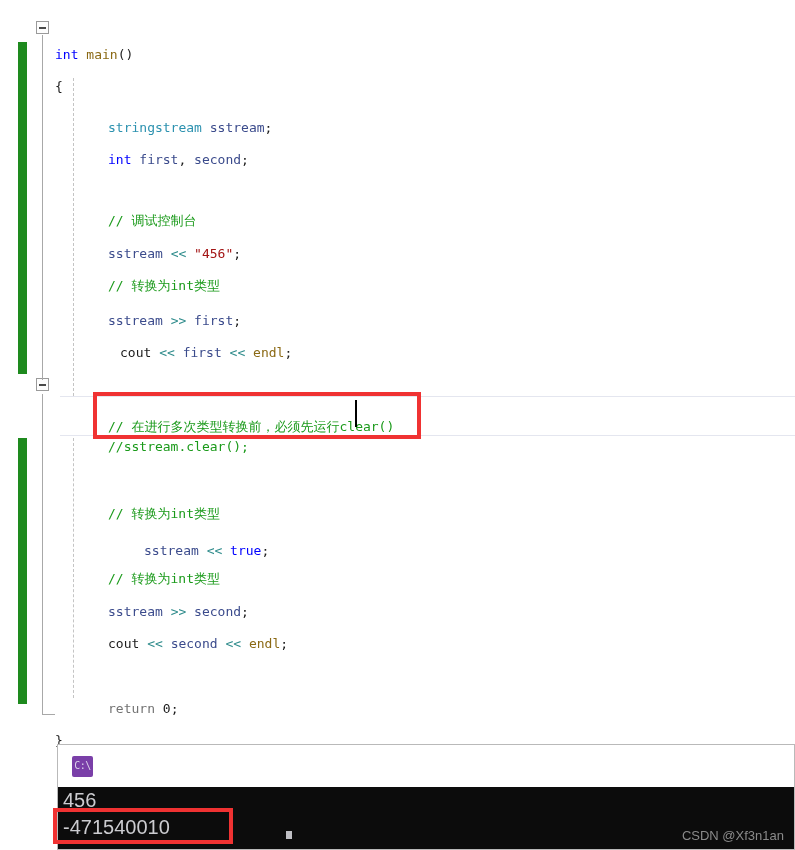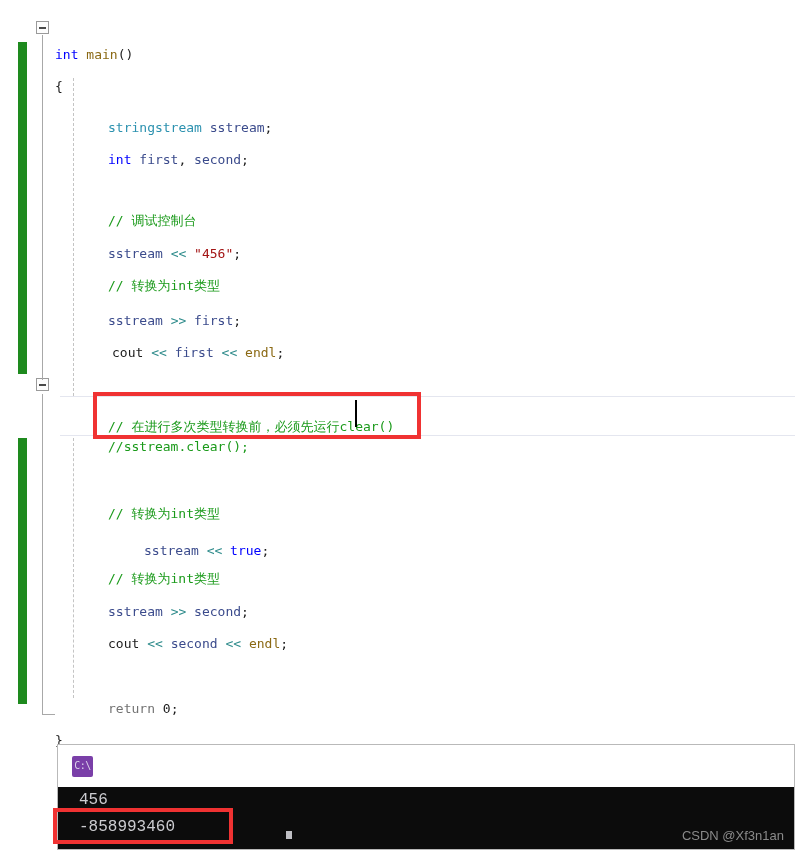--- a/index.html
+++ b/index.html
@@ -188,23 +188,23 @@
     position: absolute;
     left: 0;
     top: 42px;
     width: 100%;
     height: 64px;
     background: #0c0c0c;
     overflow: hidden;
   }
   .console-line {
     position: absolute;
-    left: 21px;
-    font-family: Liberation Mono, monospace;
-    font-size: 16px;
+    left: 5px;
+    font-family: Liberation Sans, sans-serif;
+    font-size: 20px;
     line-height: 28px;
     color: #ccccd0;
     white-space: pre;
   }
   #console-cursor {
     position: absolute;
     left: 228px;
     top: 86px;
     width: 6px;
     height: 8px;
@@ -250,21 +250,21 @@
     <span class="code-text" style="left:108px;"><span class="t-keyword">int</span><span class="t-plain"> </span><span class="t-var">first</span><span class="t-plain">, </span><span class="t-var">second</span><span class="t-plain">;</span></span></div>
   <div class="code-line" style="top:174px;">
     <span class="code-text" style="left:108px;"><span class="t-comment">// 调试控制台</span></span></div>
   <div class="code-line" style="top:207px;">
     <span class="code-text" style="left:108px;"><span class="t-var">sstream</span><span class="t-plain"> </span><span class="t-op">&lt;&lt;</span><span class="t-plain"> </span><span class="t-string">"456"</span><span class="t-plain">;</span></span></div>
   <div class="code-line" style="top:239px;">
     <span class="code-text" style="left:108px;"><span class="t-comment">// 转换为int类型</span></span></div>
   <div class="code-line" style="top:274px;">
     <span class="code-text" style="left:108px;"><span class="t-var">sstream</span><span class="t-plain"> </span><span class="t-op">&gt;&gt;</span><span class="t-plain"> </span><span class="t-var">first</span><span class="t-plain">;</span></span></div>
   <div class="code-line" style="top:306px;">
-    <span class="code-text" style="left:112px;"><span class="t-plain">cout</span><span class="t-plain"> </span><span class="t-op">&lt;&lt;</span><span class="t-plain"> </span><span class="t-var">first</span><span class="t-plain"> </span><span class="t-op">&lt;&lt;</span><span class="t-plain"> </span><span class="t-macro">endl</span><span class="t-plain">;</span></span></div>
+    <span class="code-text" style="left:120px;"><span class="t-plain">cout</span><span class="t-plain"> </span><span class="t-op">&lt;&lt;</span><span class="t-plain"> </span><span class="t-var">first</span><span class="t-plain"> </span><span class="t-op">&lt;&lt;</span><span class="t-plain"> </span><span class="t-macro">endl</span><span class="t-plain">;</span></span></div>
   <div class="code-line" style="top:380px;">
     <span class="code-text" style="left:108px;"><span class="t-comment">// 在进行多次类型转换前，必须先运行clear()</span></span></div>
   <div class="code-line" style="top:400px;">
     <span class="code-text" style="left:108px;"><span class="t-comment">//sstream.clear();</span></span></div>
   <div class="code-line" style="top:467px;">
     <span class="code-text" style="left:108px;"><span class="t-comment">// 转换为int类型</span></span></div>
   <div class="code-line" style="top:504px;margin-left:36px;">
     <span class="code-text" style="left:108px;"><span class="t-var">sstream</span><span class="t-plain"> </span><span class="t-op">&lt;&lt;</span><span class="t-plain"> </span><span class="t-keyword">true</span><span class="t-plain">;</span></span></div>
   <div class="code-line" style="top:532px;">
     <span class="code-text" style="left:108px;"><span class="t-comment">// 转换为int类型</span></span></div>
@@ -285,21 +285,21 @@
 <div id="console">
 
   <div id="console-titlebar">
     <span id="console-icon">
       <span>C:\</span>
     </span>
   </div>
 
   <div id="console-body">
     <div class="console-line" style="top:-1px;">456</div>
-    <div class="console-line" style="top:26px;">-858993460</div>
+    <div class="console-line" style="top:26px;">-471540010</div>
   </div>
 
   <div id="console-cursor"></div>
 
   <div id="watermark">CSDN @Xf3n1an</div>
 </div>
 
 <div class="red-box" style="left:53px;top:808px;width:180px;height:36px;"></div>
 
 </body></html>

